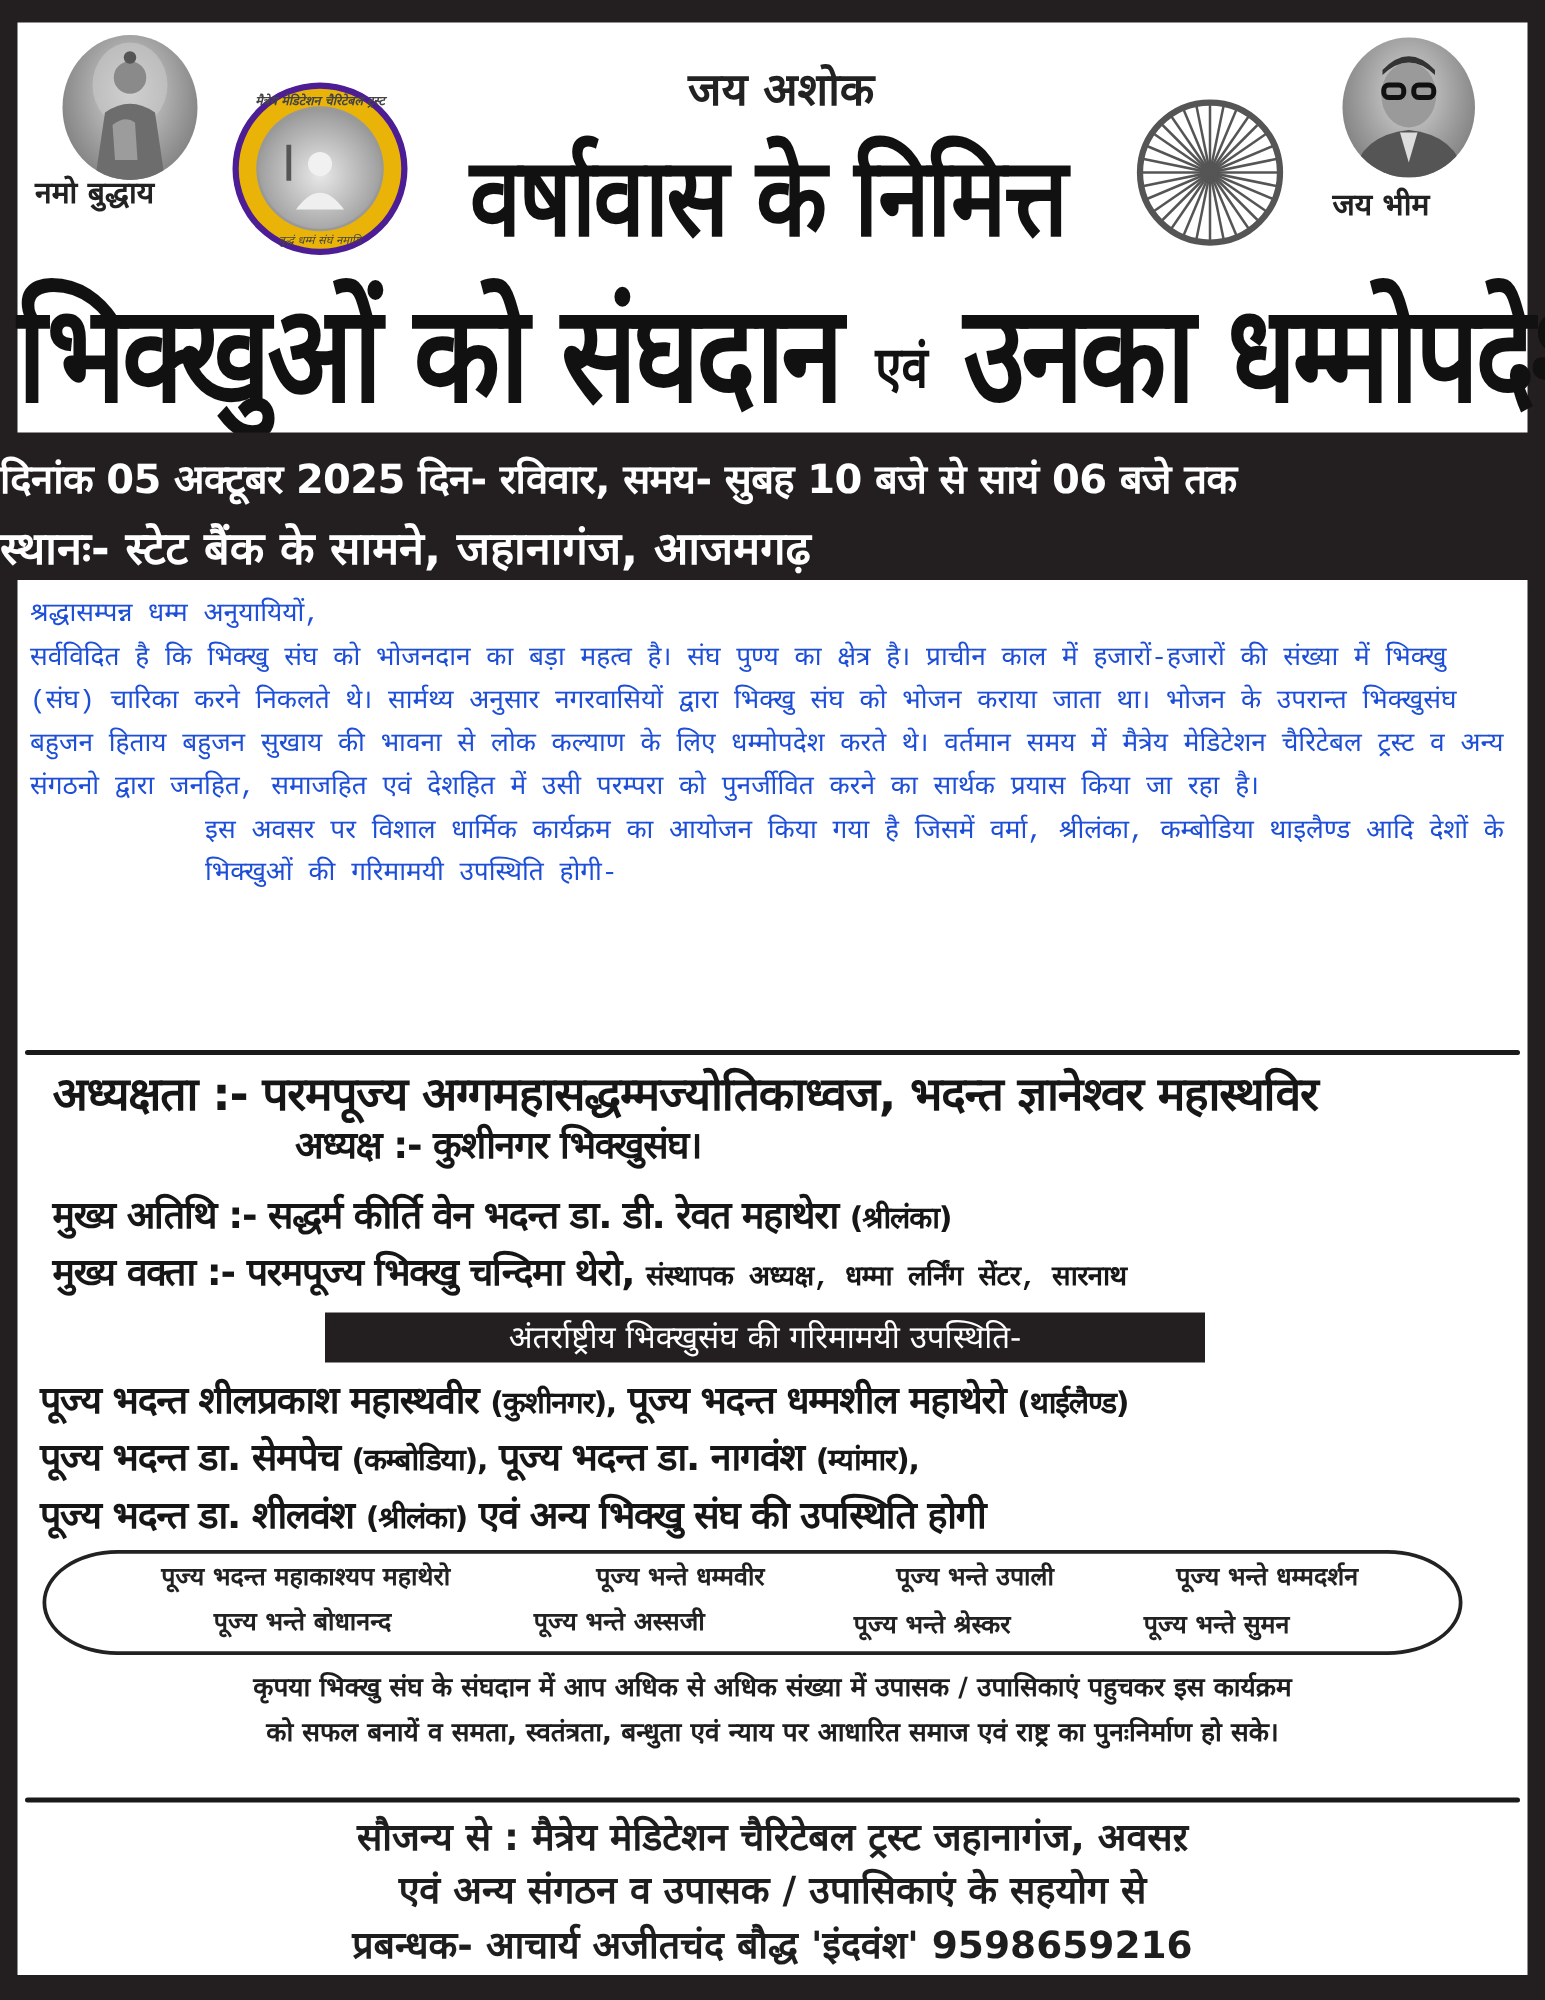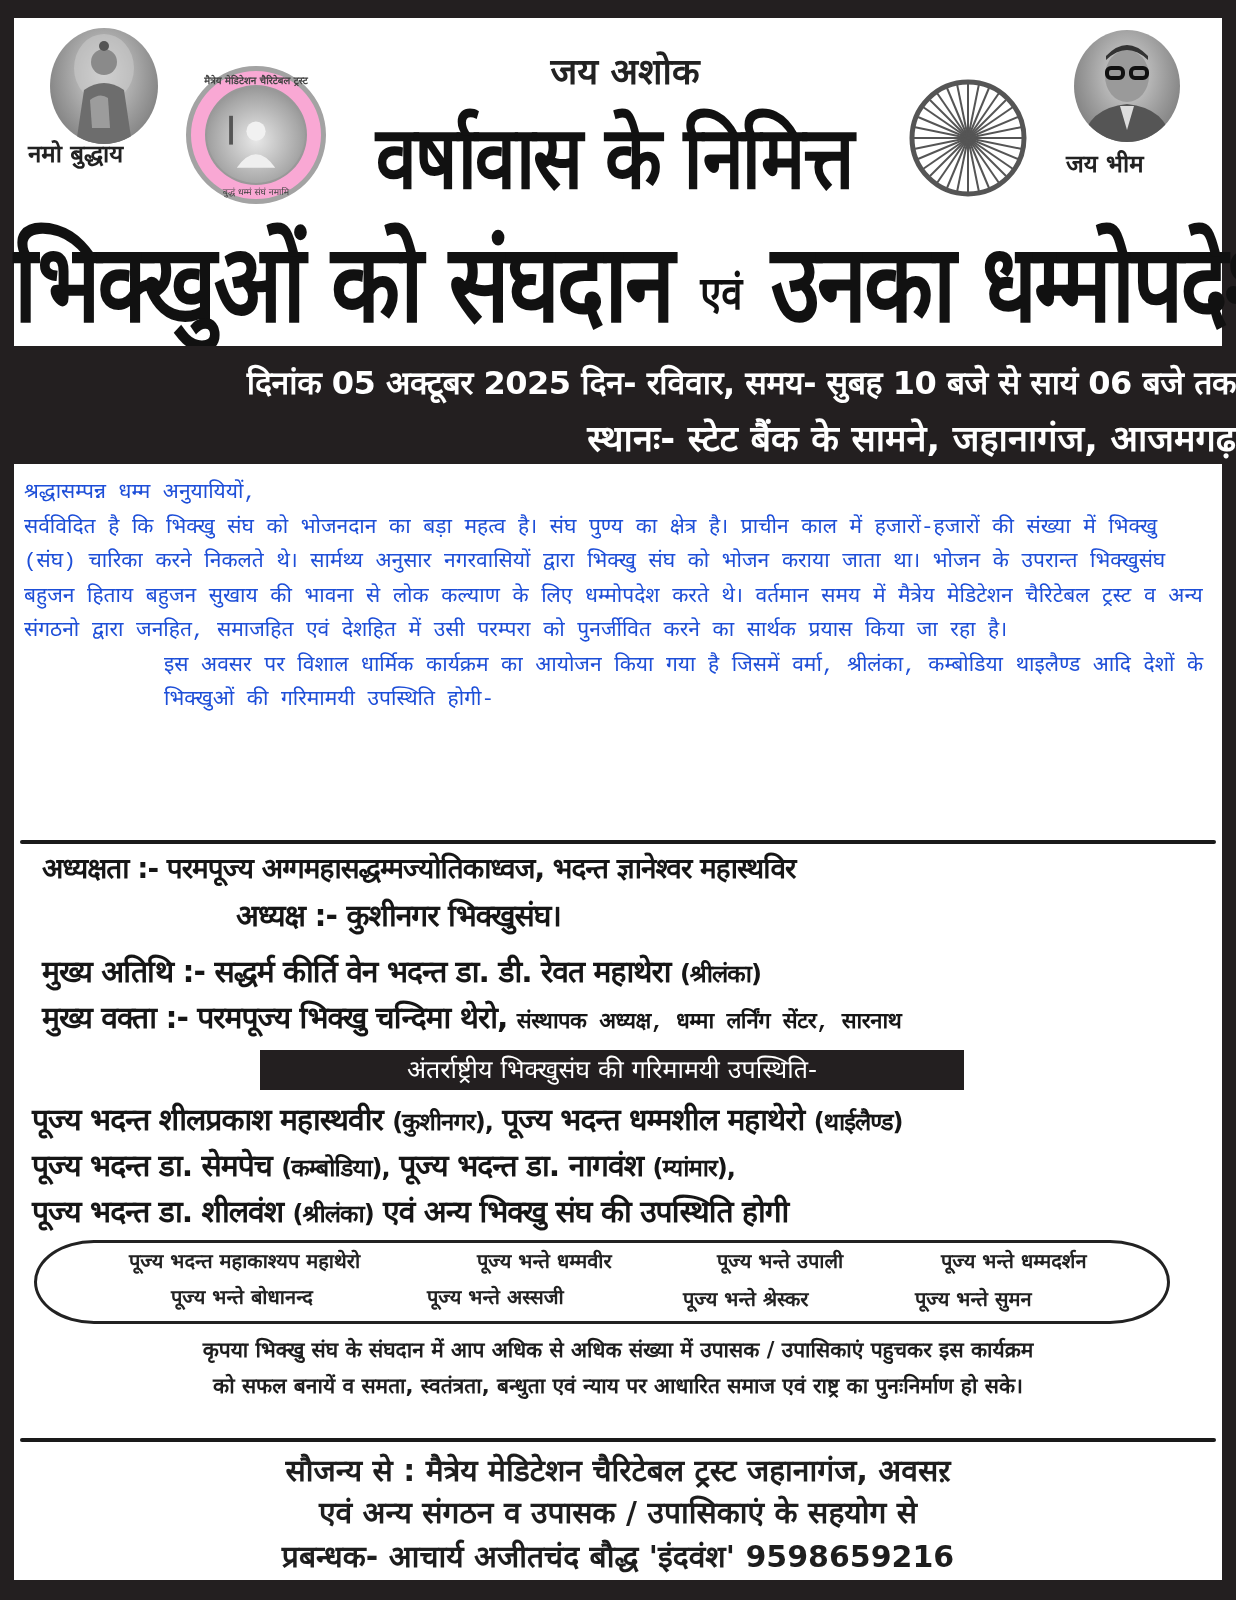--- a/index.html
+++ b/index.html
@@ -7,45 +7,45 @@
   body { font-family: "DejaVu Sans", "Liberation Sans", sans-serif; color: #1a1a1a; position: relative; overflow: hidden; }
   .poster { position: absolute; left: 14px; top: 18px; width: 1208px; height: 1562px; background: #ffffff; }
   
   .header { position: absolute; left: 0; top: 0; width: 100%; height: 330px; }
   .portrait { position: absolute; width: 108px; height: 116px; border-radius: 50%; background: radial-gradient(ellipse at 50% 40%, #d8d8d8 0%, #9a9a9a 55%, #6a6a6a 100%); overflow: hidden; }
   .portrait.buddha { left: 36px; top: 10px; }
   .portrait.ambedkar { left: 1060px; top: 12px; width: 106px; height: 112px; }
   .caption { position: absolute; font-weight: bold; font-size: 24px; color: #222; }
   .caption.left { left: 14px; top: 118px; }
   .caption.right { left: 1052px; top: 128px; }
-  .seal { position: absolute; left: 172px; top: 48px; width: 140px; height: 138px; border-radius: 50%; border: 5px solid #a3a3a3; background: #f9a8d4; }
+  .seal { position: absolute; left: 172px; top: 48px; width: 140px; height: 138px; border-radius: 50%; border: 5px solid #4c1d95; background: #eab308; font-style: italic; }
   .seal .inner { position: absolute; left: 14px; top: 14px; right: 14px; bottom: 14px; border-radius: 50%; border: 2px solid #999; background: radial-gradient(circle at 50% 55%, #e8e8e8 0%, #a8a8a8 60%, #777 100%); }
   .seal .seal-text-top { position: absolute; left: 0; right: 0; top: 2px; text-align: center; font-size: 10px; color: #444; font-weight: bold; }
   .seal .seal-text-bottom { position: absolute; left: 0; right: 0; bottom: 1px; text-align: center; font-size: 9px; color: #444; }
   .chakra { position: absolute; left: 894px; top: 60px; width: 120px; height: 120px; }
   .jai-ashok { position: absolute; left: 0; width: 1208px; top: 28px; text-align: center; font-weight: bold; font-size: 36px; color: #222; padding-left: 14px; }
   .title1 { position: absolute; left: 310px; top: 86px; width: 580px; text-align: center; font-weight: 900; font-size: 74px; letter-spacing: -2px; color: #111; transform: scaleY(1.18); font-family: "DejaVu Sans", sans-serif; }
   .title2 { position: absolute; left: 0; top: 200px; width: 1208px; text-align: center; font-weight: 900; font-size: 90px; letter-spacing: -3px; color: #111; transform: scaleY(1.2); white-space: nowrap; }
   .title2 .small { font-size: 38px; vertical-align: middle; letter-spacing: 0; }
   
-  .band { position: absolute; left: -14px; top: 328px; width: 1236px; height: 118px; background: #231f20; color: #fff; text-align: right; }
+  .band { position: absolute; left: -14px; top: 328px; width: 1236px; height: 118px; background: #231f20; color: #fff; text-align: left; }
   .band .line1 { font-weight: bold; font-size: 32px; padding-top: 14px; letter-spacing: -0.5px; white-space: nowrap; }
   .band .line2 { font-weight: bold; font-size: 36px; padding-top: 10px; white-space: nowrap; }
   
   .body-text { position: absolute; left: 10px; top: 458px; width: 1190px; font-size: 21px; line-height: 34.5px; color: #1d4ed8; font-family: Liberation Mono, monospace; }
   .body-text p { white-space: normal; }
   .body-text .indent { padding-left: 140px; }
   .rule { position: absolute; left: 6px; width: 1196px; height: 4px; background: #1a1a1a; border-radius: 2px; }
   .rule.r1 { top: 822px; }
   .rule.r2 { top: 1420px; }
   
   .official { position: absolute; font-weight: 900; color: #161616; white-space: nowrap; letter-spacing: -1px; }
   .official .rest-small { font-weight: bold; font-size: 22px; letter-spacing: -0.5px; font-family: Liberation Mono, monospace; }
   .official .paren { font-weight: bold; font-size: 24px; }
-  .o1 { left: 28px; top: 830px; font-size: 28px; }
+  .o1 { left: 28px; top: 830px; font-size: 37px; }
   .o2 { left: 222px; top: 876px; font-size: 30px; }
   .o3 { left: 28px; top: 932px; font-size: 30px; }
   .o4 { left: 28px; top: 978px; font-size: 30px; }
   .intl-band { position: absolute; left: 246px; top: 1032px; width: 704px; height: 40px; background: #231f20; color: #fff; text-align: center; font-weight: normal; font-size: 25px; line-height: 40px; }
   .monk { position: absolute; left: 18px; font-weight: 900; font-size: 30px; color: #161616; white-space: nowrap; letter-spacing: -1px; }
   .monk .paren { font-weight: bold; font-size: 24px; }
   .m1 { top: 1080px; }
   .m2 { top: 1126px; }
   .m3 { top: 1172px; }
   

